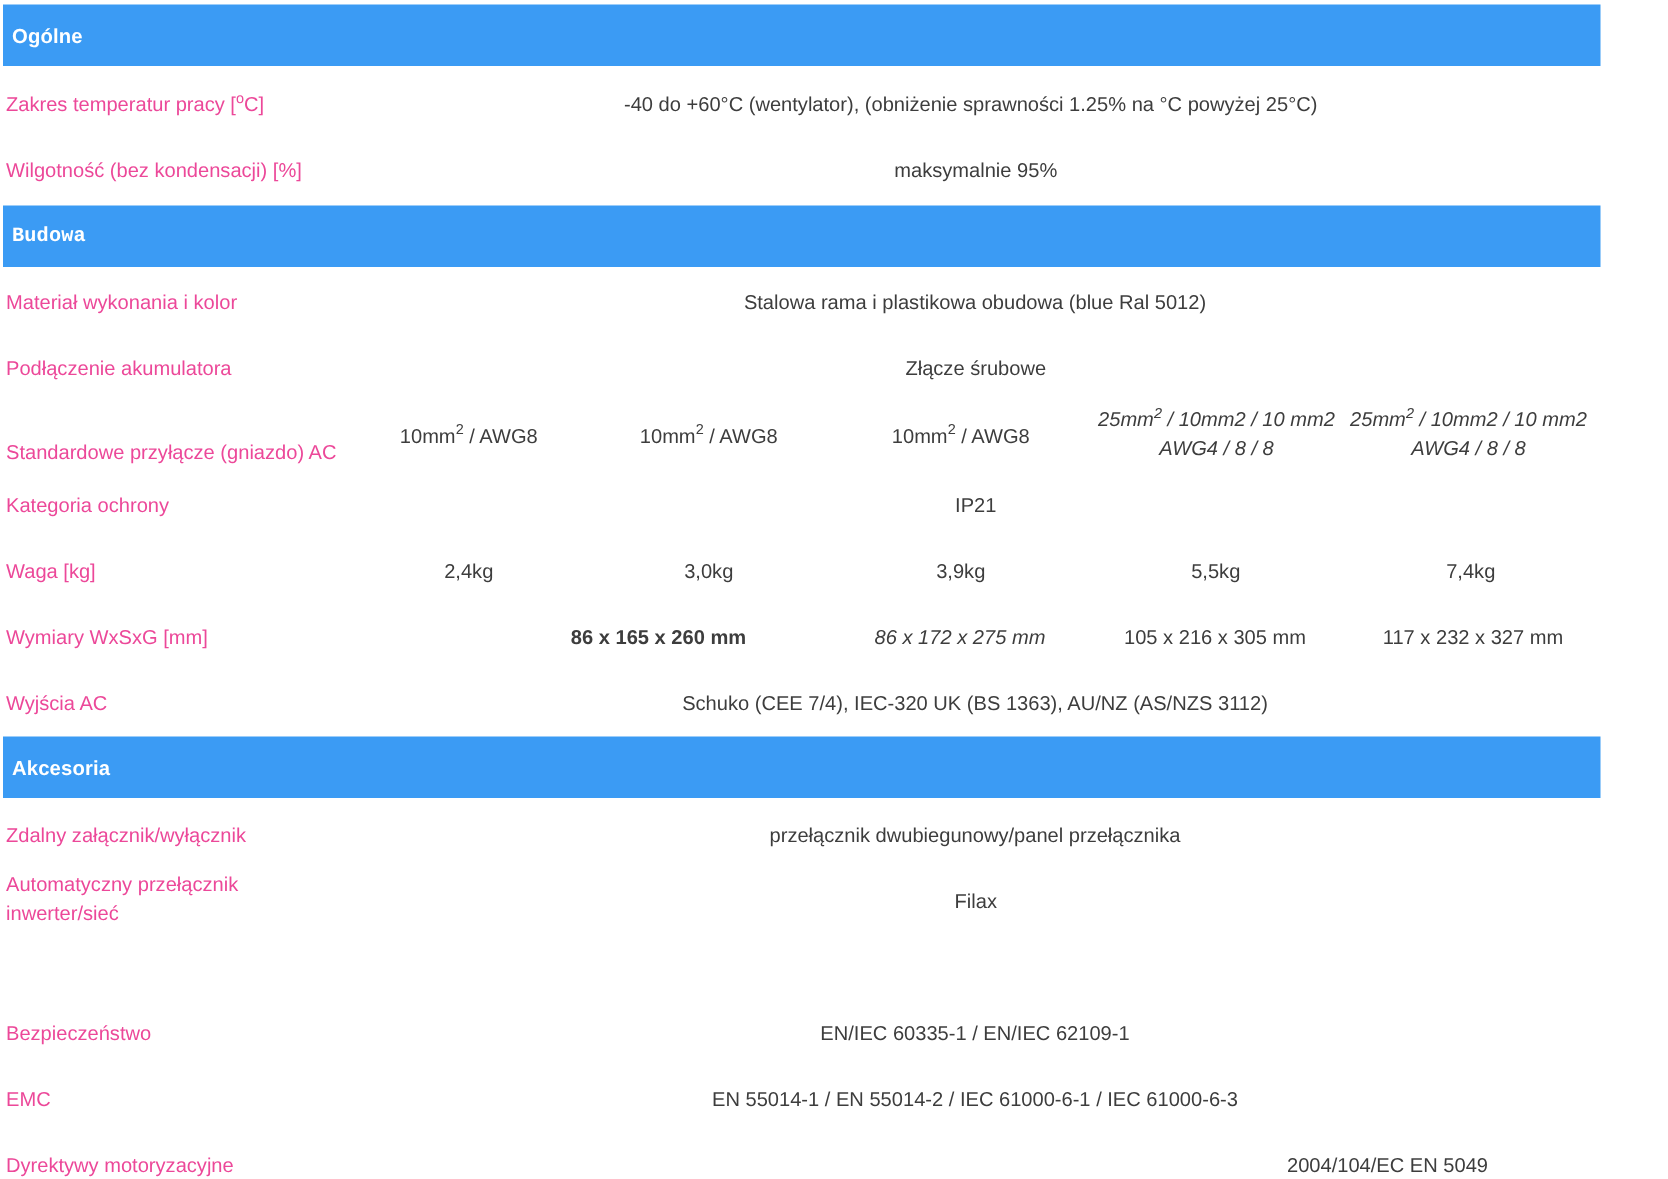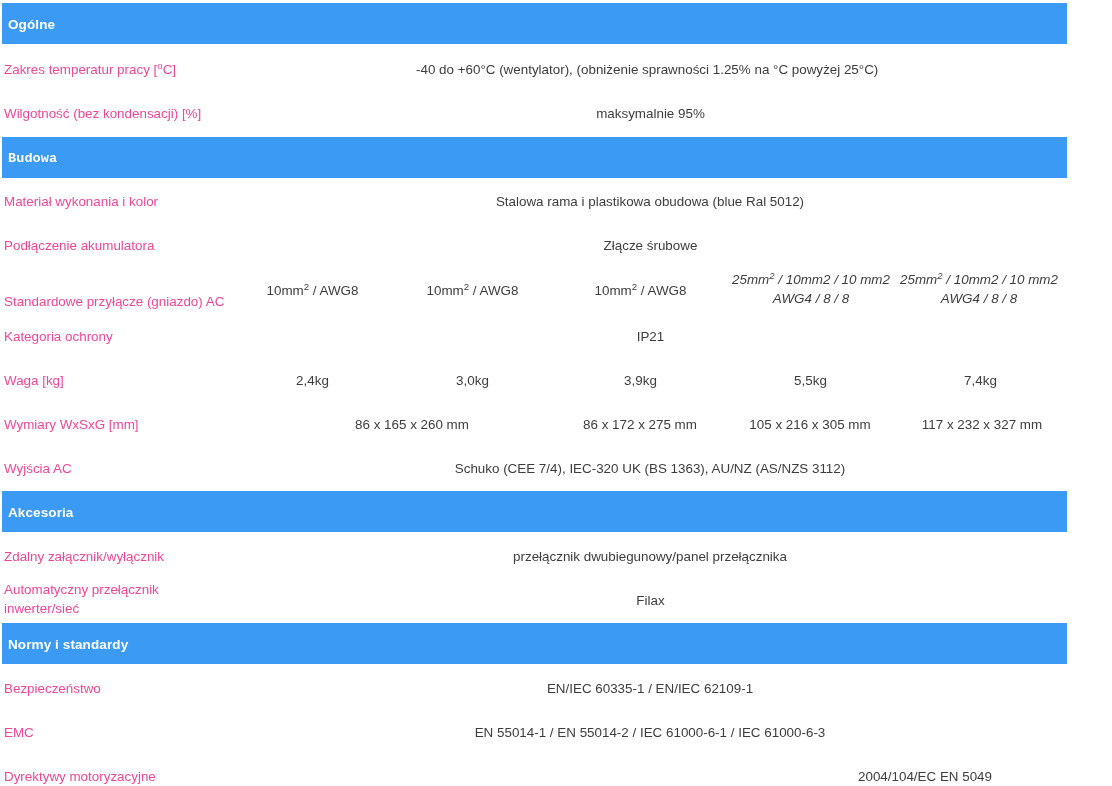--- a/index.html
+++ b/index.html
@@ -123,22 +123,22 @@
     <span class="row-label">Waga [kg]</span>
     <span class="cell" style="left:230px; width:165px;">2,4kg</span>
     <span class="cell" style="left:390px; width:165px;">3,0kg</span>
     <span class="cell" style="left:558px; width:165px;">3,9kg</span>
     <span class="cell" style="left:728px; width:165px;">5,5kg</span>
     <span class="cell" style="left:898px; width:165px;">7,4kg</span>
   </div>
 
   <div class="row" style="top:415px;">
     <span class="row-label">Wymiary WxSxG [mm]</span>
-    <span class="cell" style="left:300px; width:224px;">86 x 165 x 260 mm</span>
-    <span class="cell" style="left:528px; width:224px;">86 x 172 x 275 mm</span>
+    <span class="cell" style="left:327px; width:224px;font-weight:bold;">86 x 165 x 260 mm</span>
+    <span class="cell" style="left:528px; width:224px;font-style:italic;">86 x 172 x 275 mm</span>
     <span class="cell" style="left:698px; width:224px;">105 x 216 x 305 mm</span>
     <span class="cell" style="left:870px; width:224px;">117 x 232 x 327 mm</span>
   </div>
 
   <div class="row" style="top:459px;">
     <span class="row-label">Wyjścia AC</span>
     <span class="cell" style="left:370px; width:560px;">Schuko (CEE 7/4), IEC-320  UK (BS 1363), AU/NZ (AS/NZS 3112)</span>
   </div>
 
   <div class="section-bar" style="top:491px;">
@@ -149,23 +149,20 @@
     <span class="row-label">Zdalny załącznik/wyłącznik</span>
     <span class="cell" style="left:430px; width:440px;">przełącznik dwubiegunowy/panel przełącznika</span>
   </div>
 
   <div class="row" style="top:580px;">
     <span class="row-label">Automatyczny przełącznik
 inwerter/sieć</span>
     <span class="cell" style="left:578px; width:145px; top:11px;">Filax</span>
   </div>
 
-  <div class="section-bar" style="top:623px;">
-    <span class="section-title">Normy i standardy</span>
-  </div>
 
   <div class="row" style="top:679px;">
     <span class="row-label">Bezpieczeństwo</span>
     <span class="cell" style="left:430px; width:440px;">EN/IEC 60335-1 / EN/IEC 62109-1</span>
   </div>
 
   <div class="row" style="top:723px;">
     <span class="row-label">EMC</span>
     <span class="cell" style="left:430px; width:440px;">EN 55014-1 / EN 55014-2 / IEC 61000-6-1 / IEC 61000-6-3</span>
   </div>

